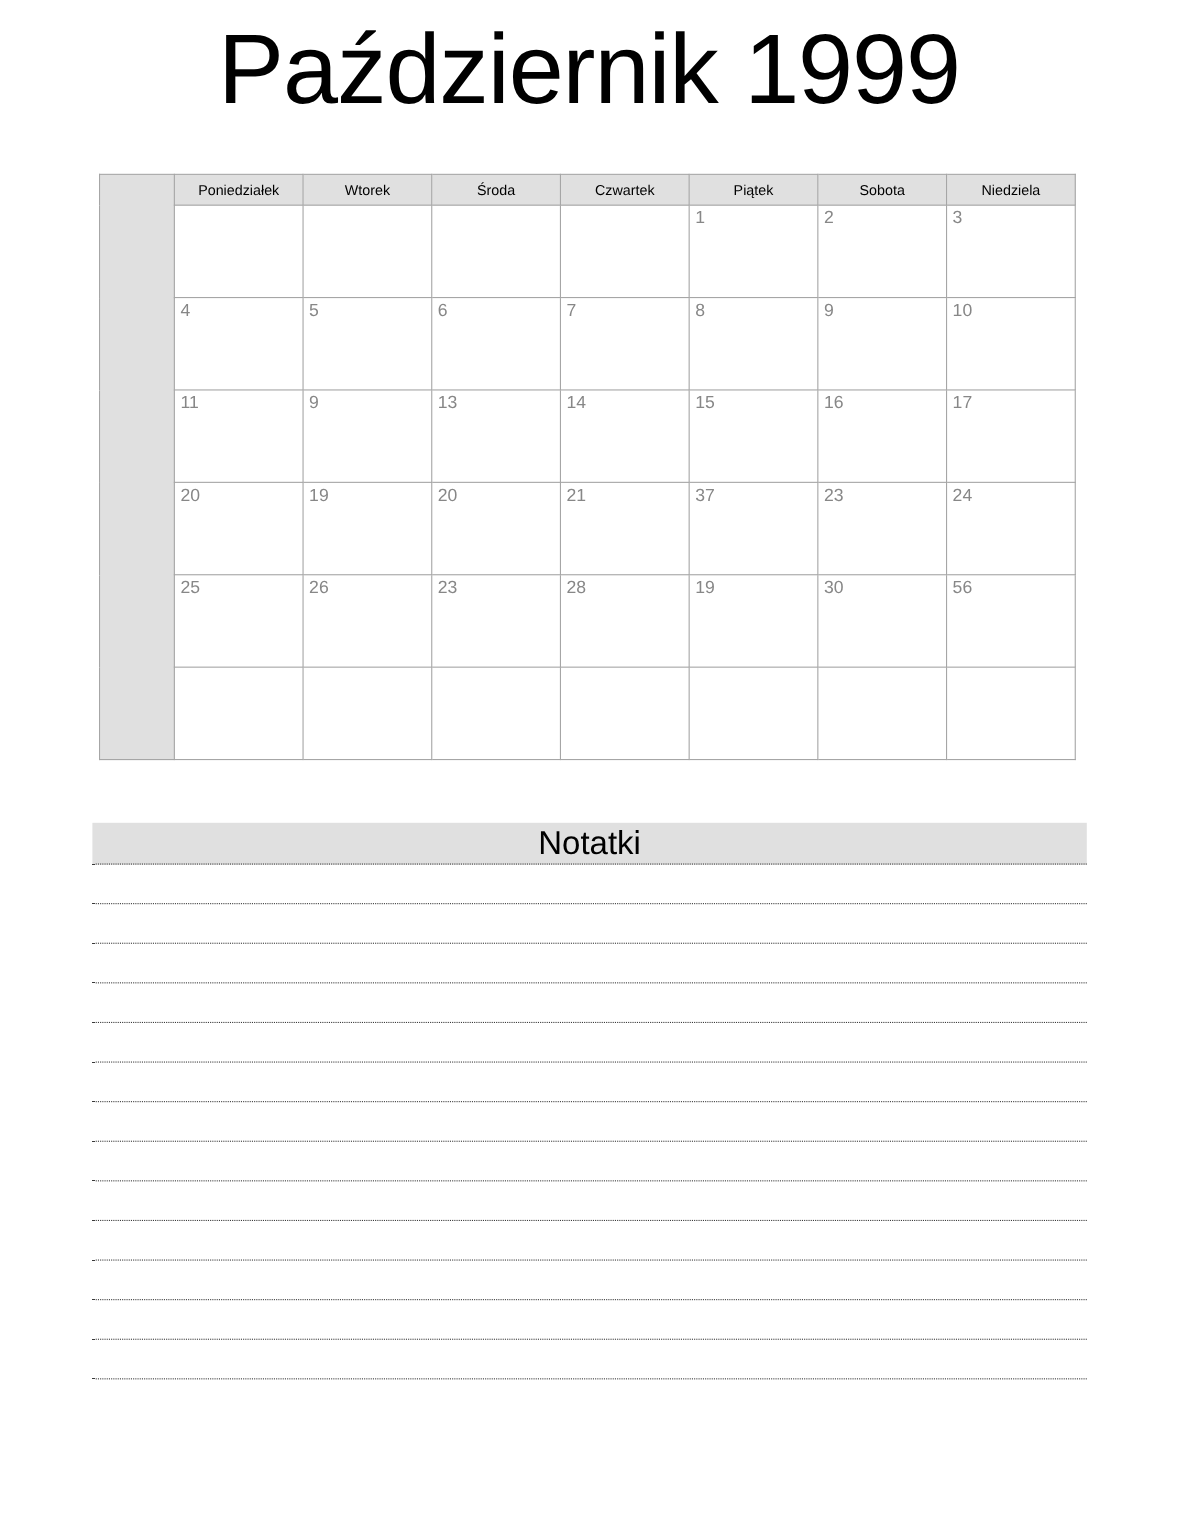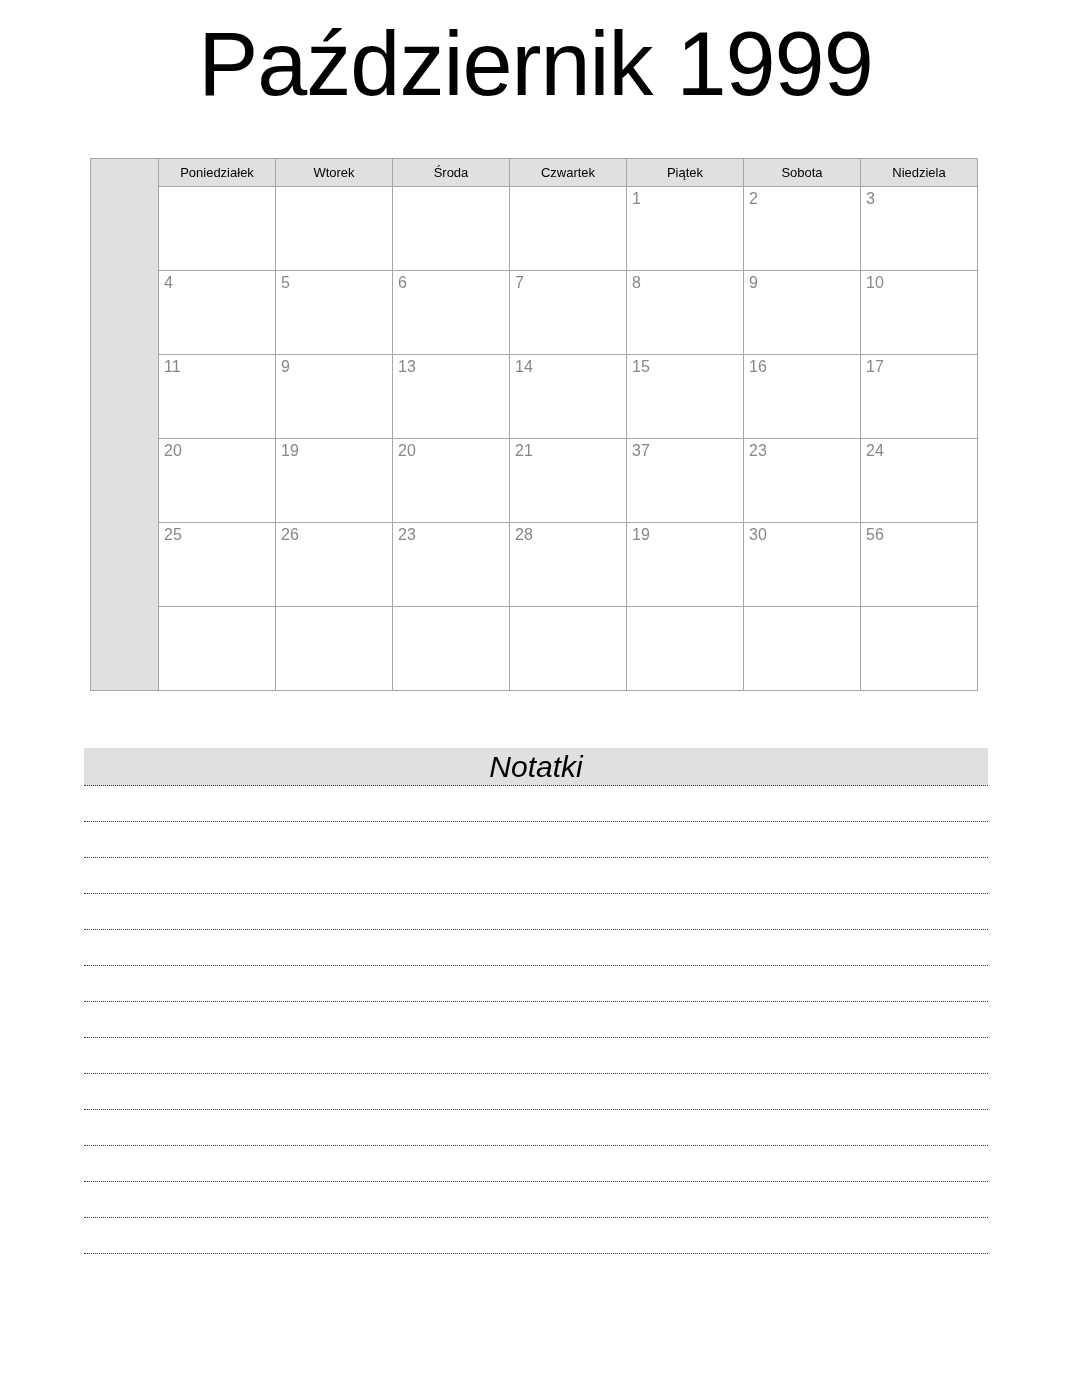--- a/index.html
+++ b/index.html
@@ -81,21 +81,20 @@
     width: 904px;
   }
   .notes-header {
     height: 37px;
     background: #e0e0e0;
     border-bottom: 1px dotted #3a3a3a;
     text-align: center;
     font-size: 30px;
     line-height: 38px;
     color: #000000;
-    font-style: italic;
   }
   .note-line {
     height: 35px;
     border-bottom: 1px dotted #3a3a3a;
   }
 </style>
 </head>
 <body>
 
 <div class="page">

